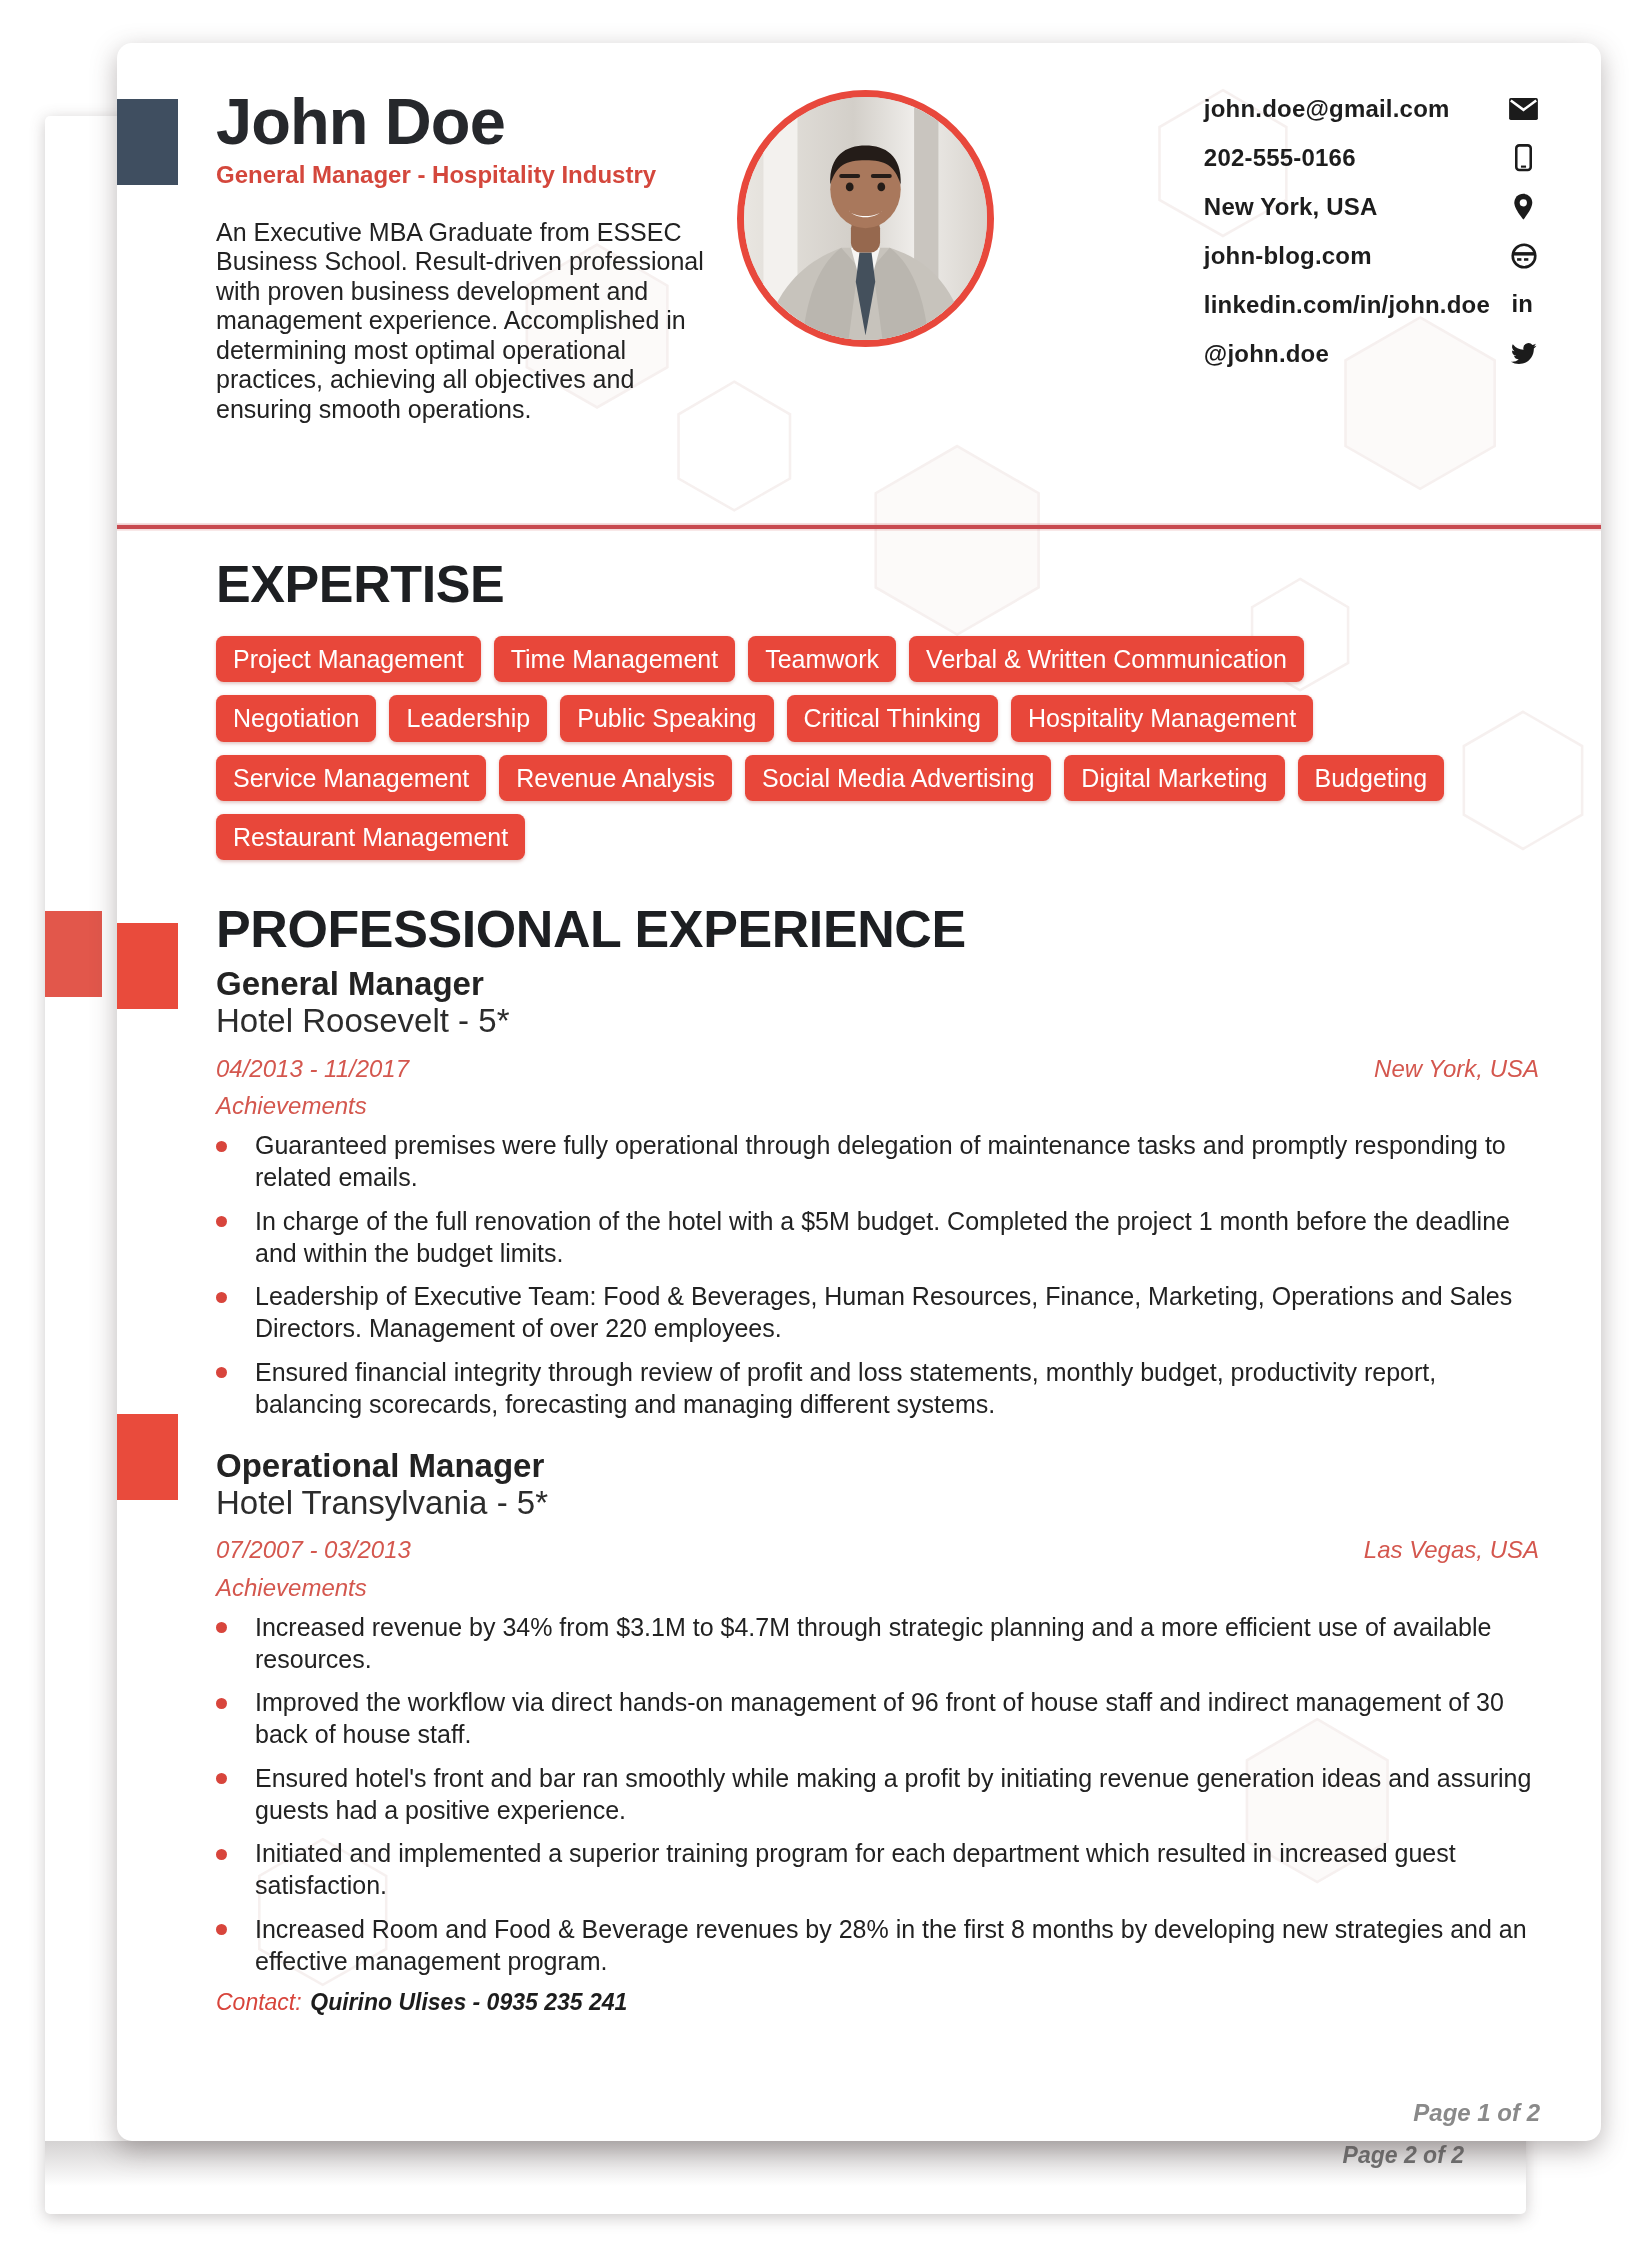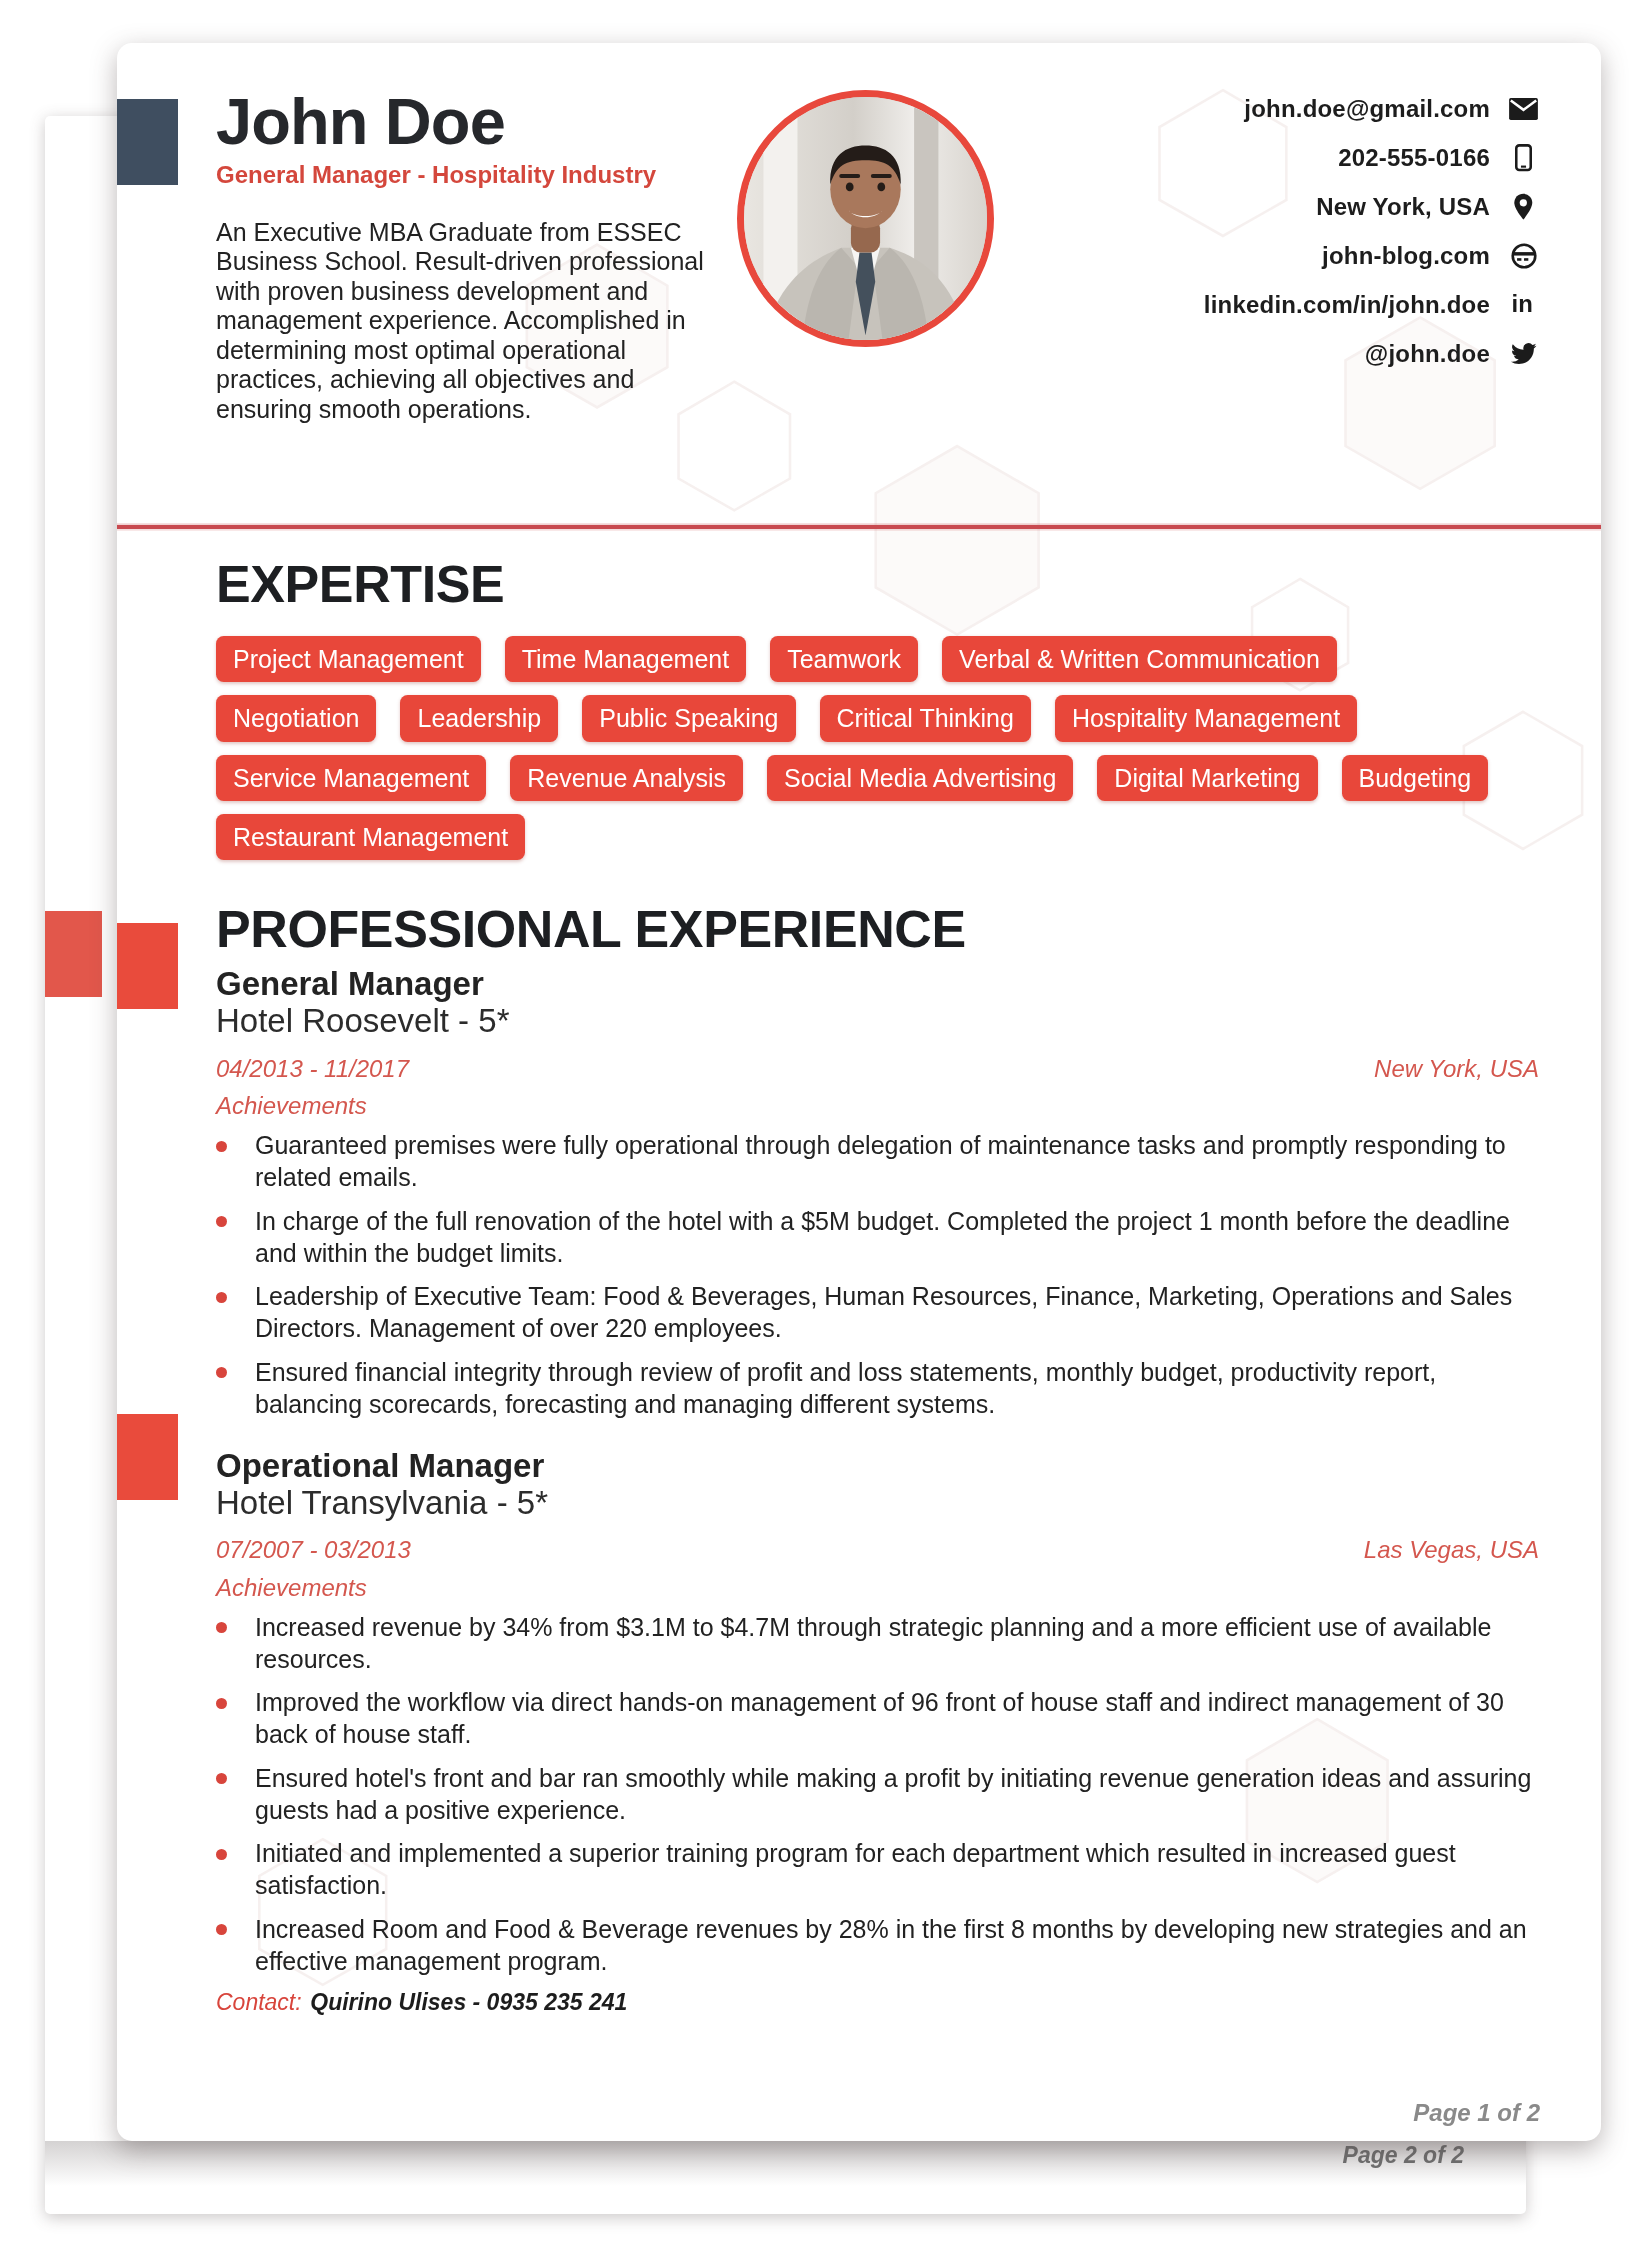--- a/index.html
+++ b/index.html
@@ -33,32 +33,32 @@
         color:#26282c;line-height:1.04;}
   .job-title{margin:0 0 29px;font-size:24px;font-weight:700;color:#d4473c;
              line-height:1.1;width:497px;}
   .summary{margin:0;font-size:25px;line-height:1.18;color:#222;width:509px;}
 
   .photo{position:absolute;left:620px;top:47px;width:243px;height:243px;border-radius:50%;
          border:7.7px solid #e8483c;overflow:hidden;background:#ddd9d3;}
   .photo svg{display:block;width:100%;height:100%;}
 
   .contact{position:absolute;top:50px;right:61px;margin:0;padding:0;list-style:none;}
-  .contact li{display:flex;align-items:center;justify-content:flex-end;
+  .contact li{display:flex;align-items:center;justify-content:space-between;
               margin-bottom:17px;height:32px;margin-left:32px;}
   .cv{font-size:24px;font-weight:700;color:#1d1d1d;letter-spacing:0.2px;}
   .ci{width:33px;height:29px;margin-left:17px;display:flex;align-items:center;
       justify-content:center;flex:none;}
   .ci svg{display:block;}
 
   
   .main{position:absolute;left:99px;top:511px;width:1323px;}
   .sec-heading{margin:0 0 22px;font-size:52px;font-weight:800;letter-spacing:-0.4px;
                color:#1d1f22;}
-  .tag-row{display:flex;gap:24px;margin-bottom:13px;}
+  .tag-row{display:flex;gap:13px;margin-bottom:13px;}
   .tag{background:#e8473a;color:#fff;font-size:25px;line-height:1;padding:11px 17px 10.3px;
        border-radius:7.7px;white-space:nowrap;box-shadow:0 1.7px 3.4px rgba(140,40,30,.25);}
 
   .experience{margin-top:39px;}
   .exp-heading{margin:0 0 6.9px;}
   .job-block{margin-top:3.4px;}
   .job-block + .job-block{margin-top:27.4px;}
   .jtitle{margin:0;font-size:33px;font-weight:700;color:#232323;line-height:1.12;}
   .jcompany{font-size:33px;font-weight:400;color:#2c2c2c;line-height:1.12;margin-bottom:14.6px;}
   .jmeta{display:flex;justify-content:space-between;font-style:italic;color:#d4574e;

